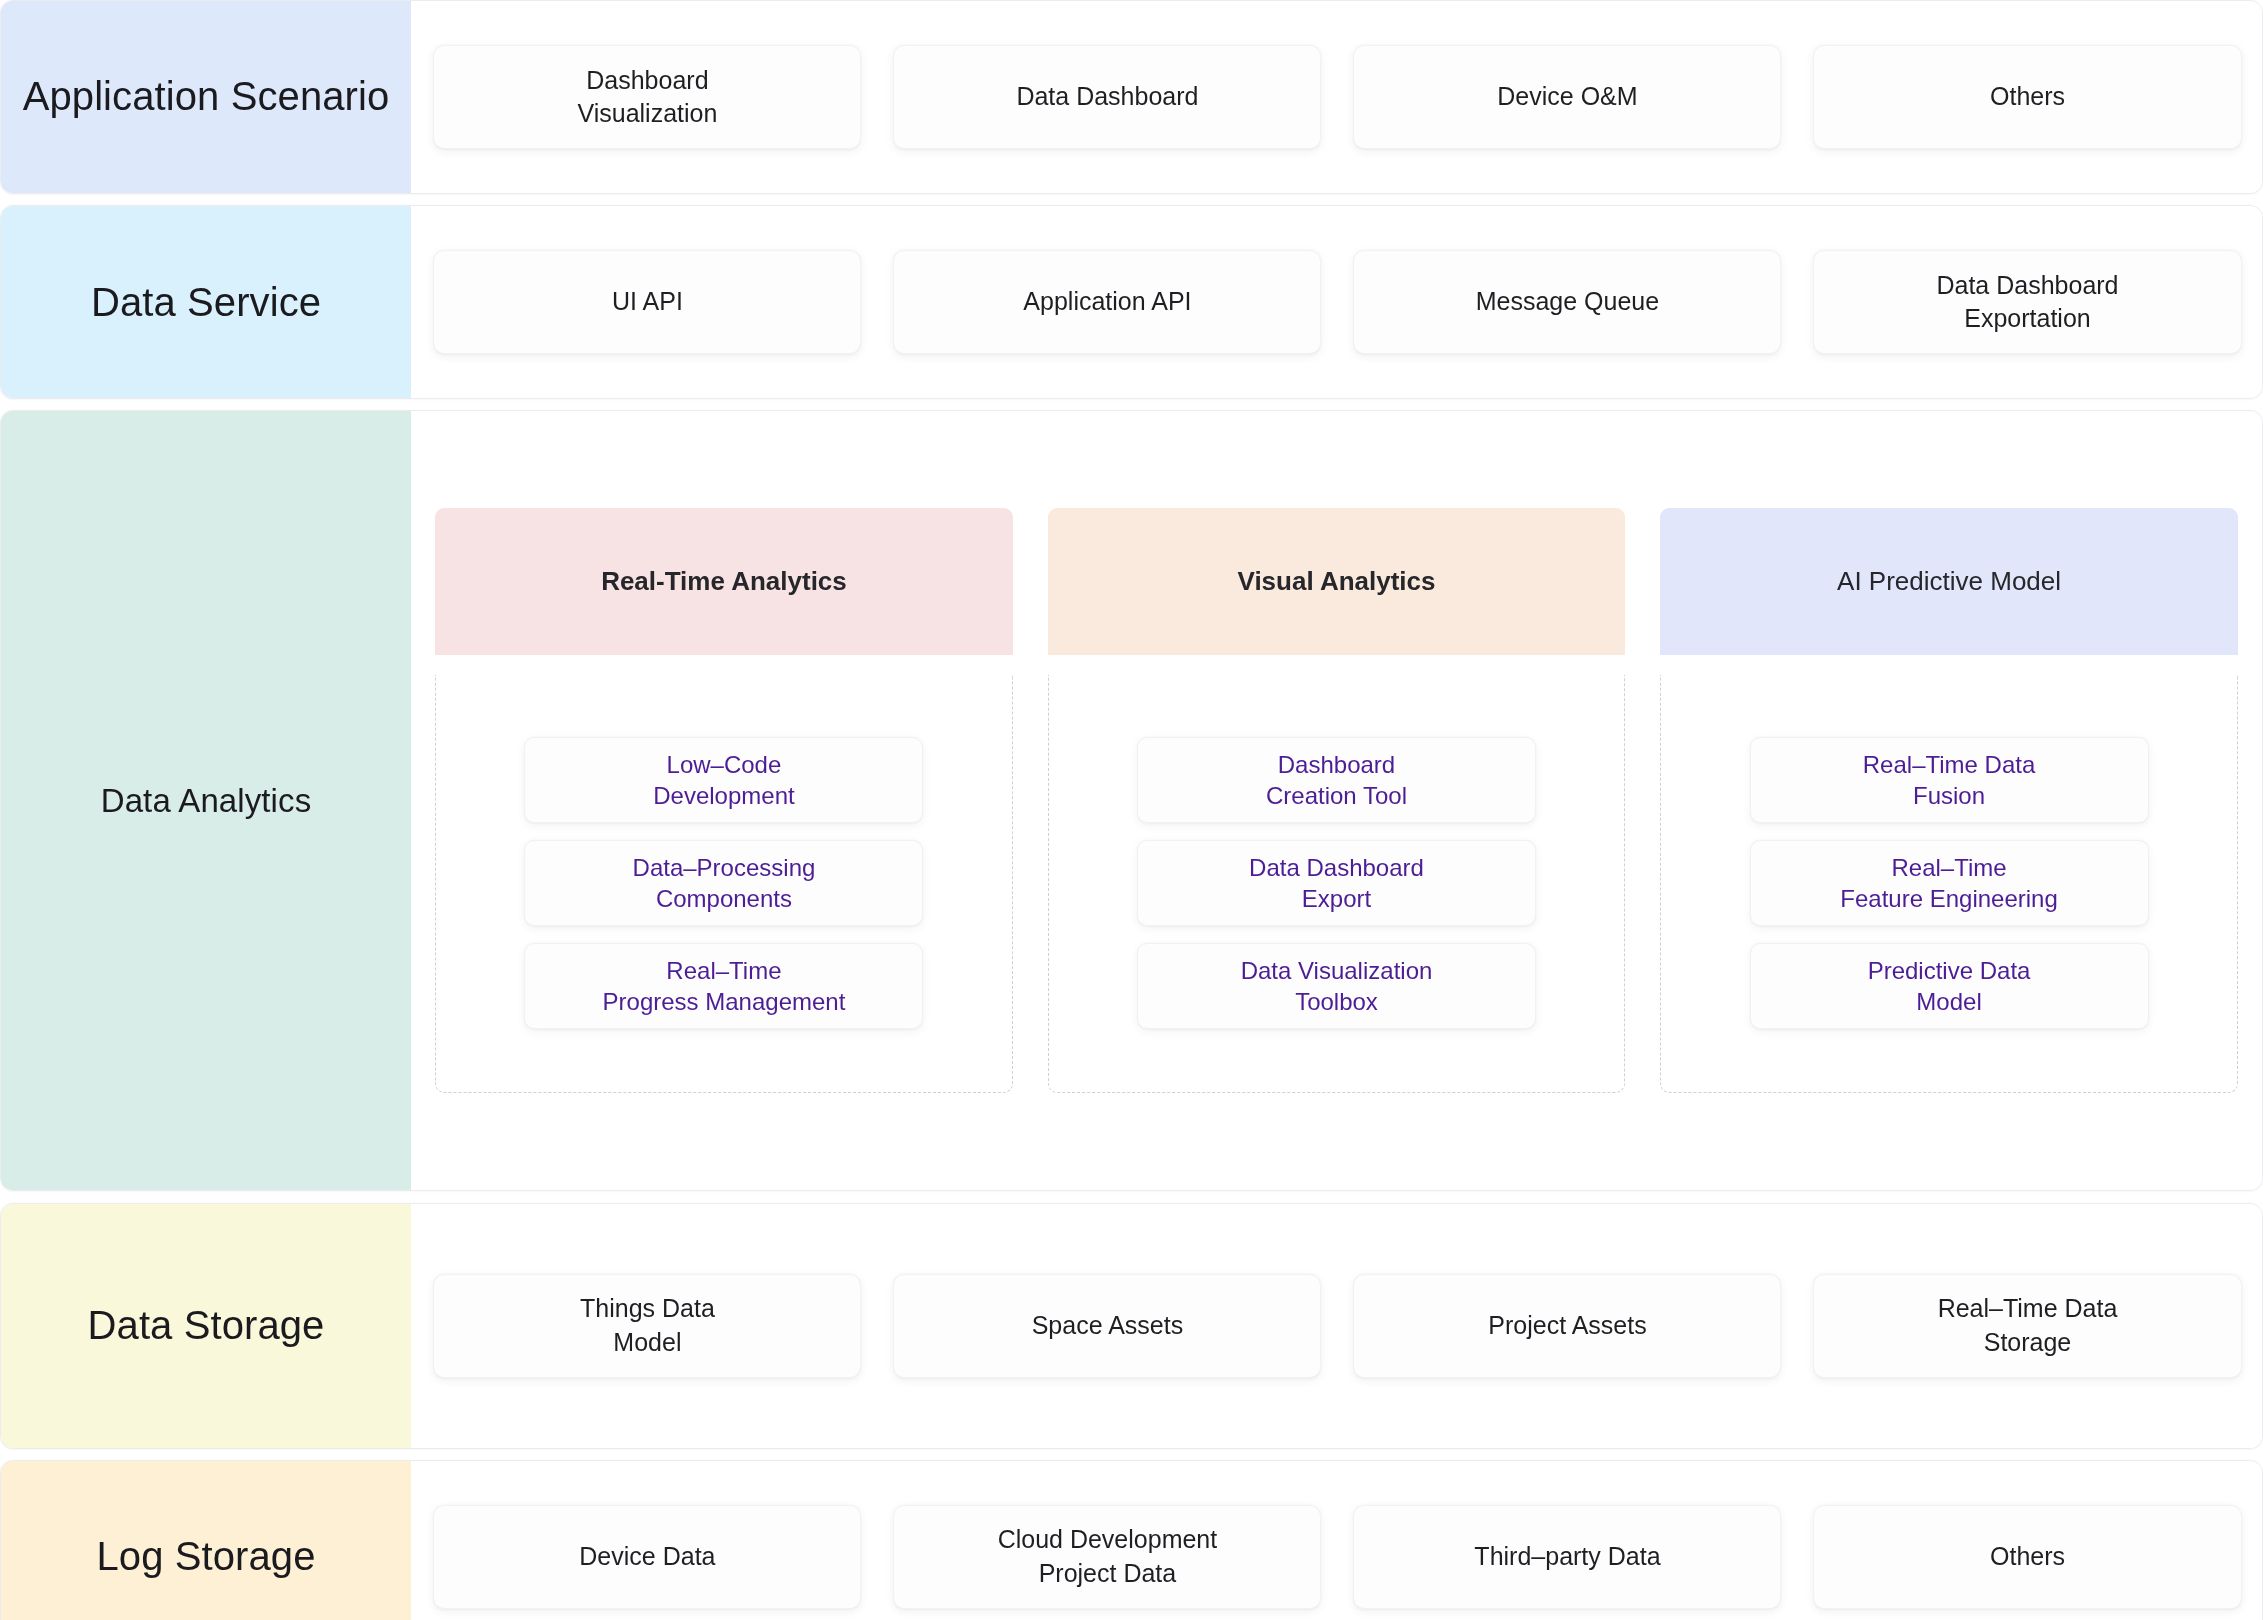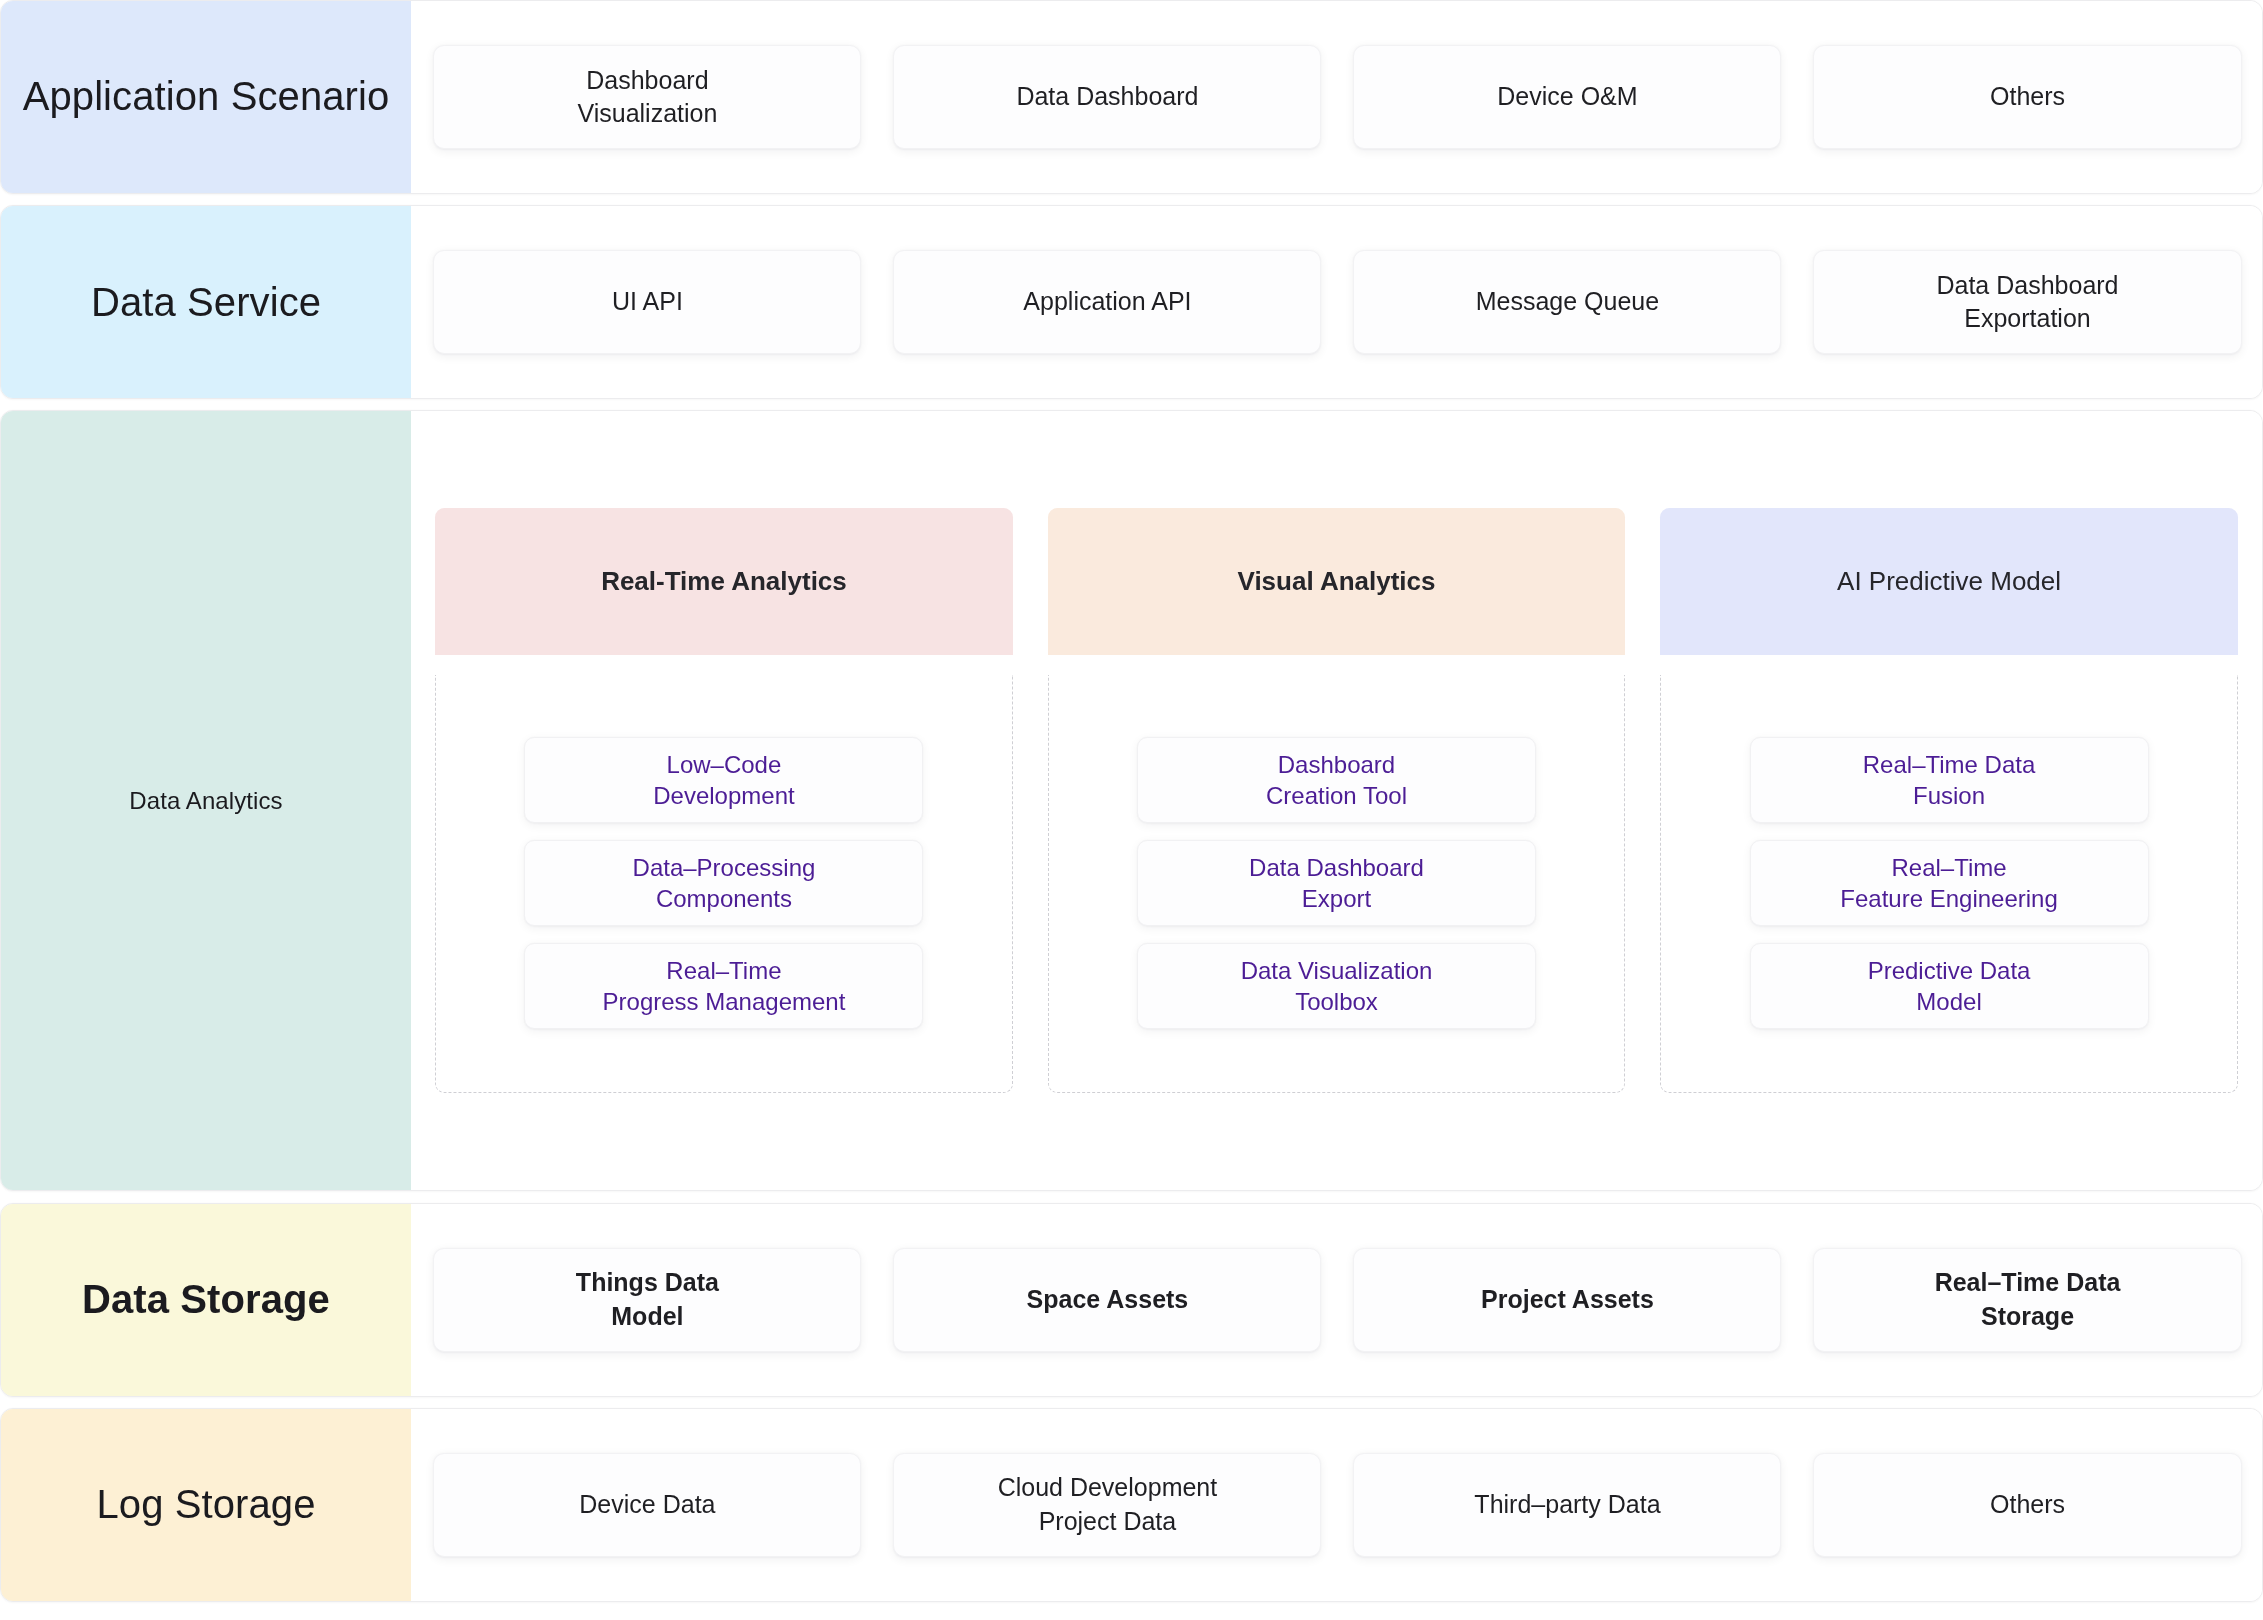--- a/index.html
+++ b/index.html
@@ -83,23 +83,23 @@
   }
 
   
   .layer-app        { height: 194px; }
   .layer-app .layer-label     { background: #dde8fb; }
 
   .layer-service    { height: 194px; }
   .layer-service .layer-label { background: #d9f1fd; }
 
   .layer-analytics  { height: 781px; }
-  .layer-analytics .layer-label { background: #d8ece8; font-size: 24px; }
-
-  .layer-storage    { height: 194px; font-weight: bold; }
+  .layer-analytics .layer-label { background: #d8ece8; font-size: 33px; }
+
+  .layer-storage    { height: 246px; }
   .layer-storage .layer-label { background: #faf8da; }
 
   .layer-log        { height: 194px; }
   .layer-log .layer-label     { background: #fdf0d4; }
 
   
   .groups {
     display: flex;
     width: 100%;
     gap: 35px;

